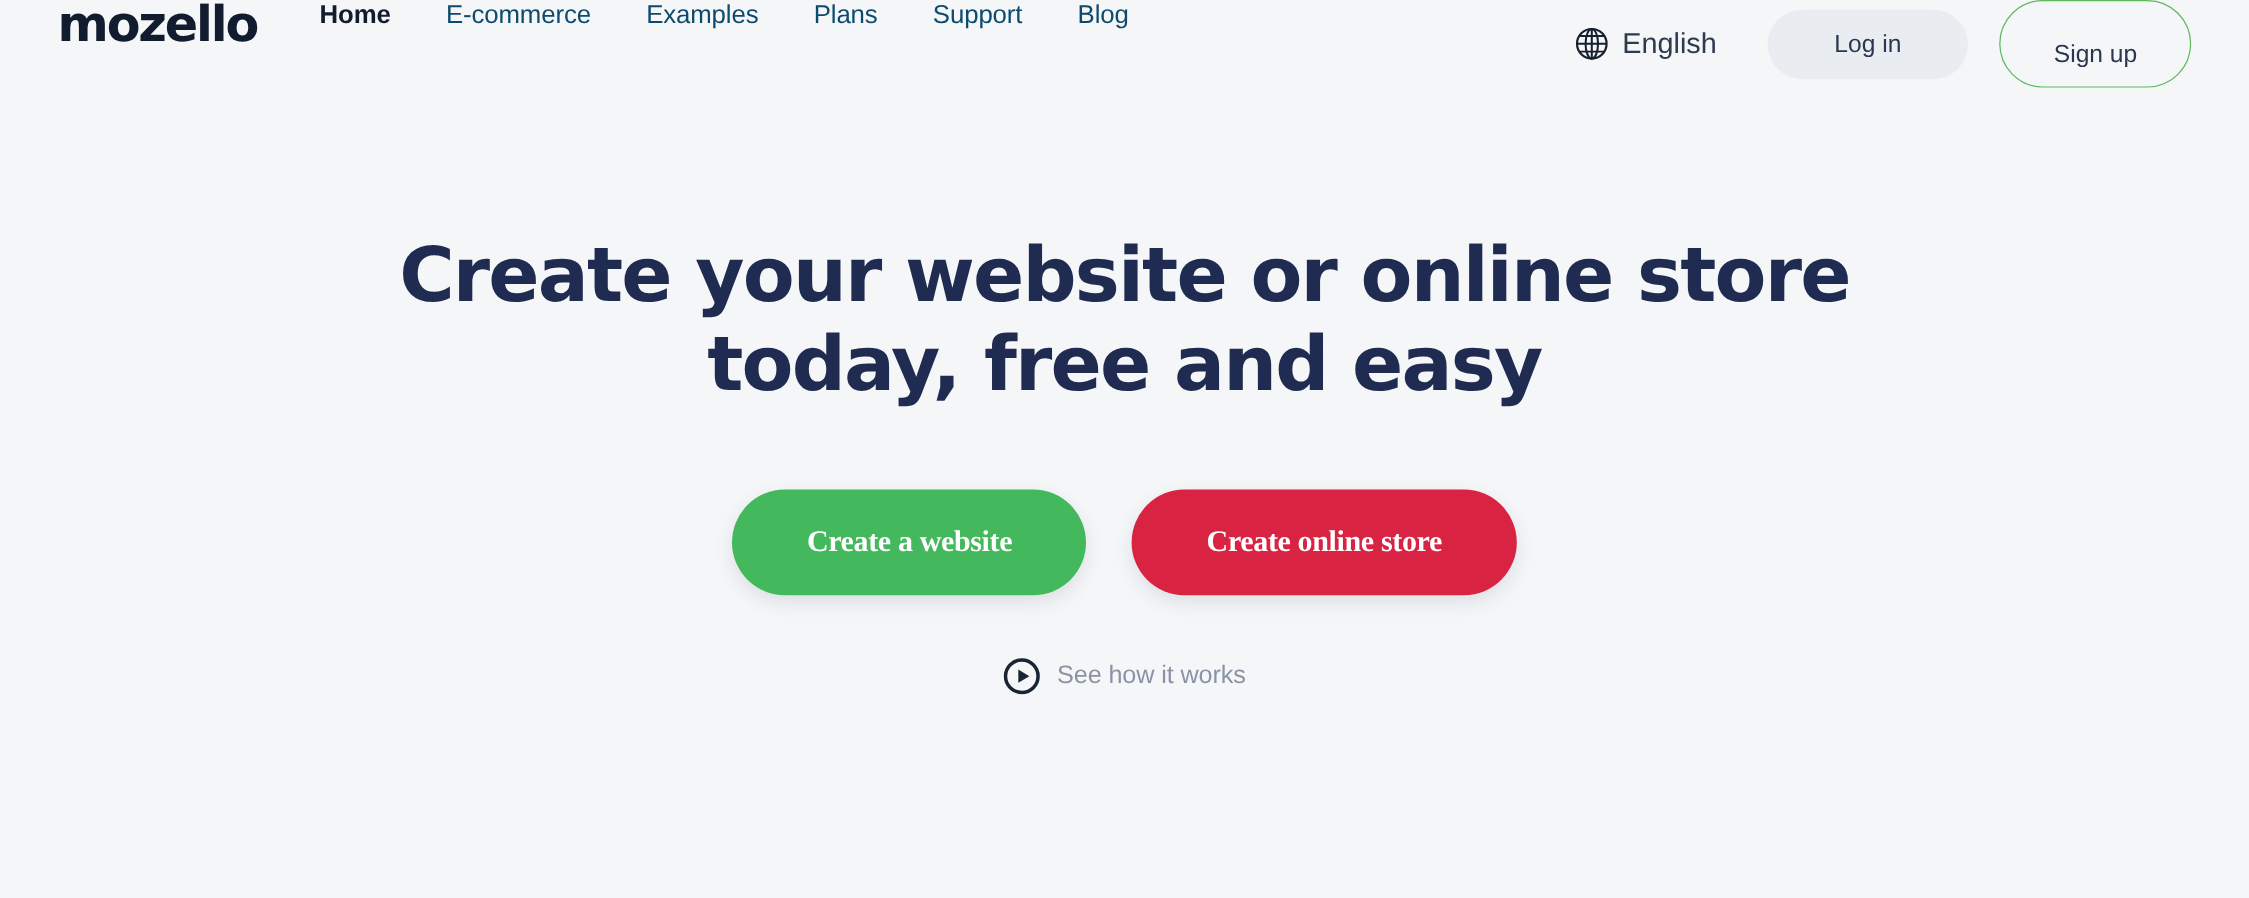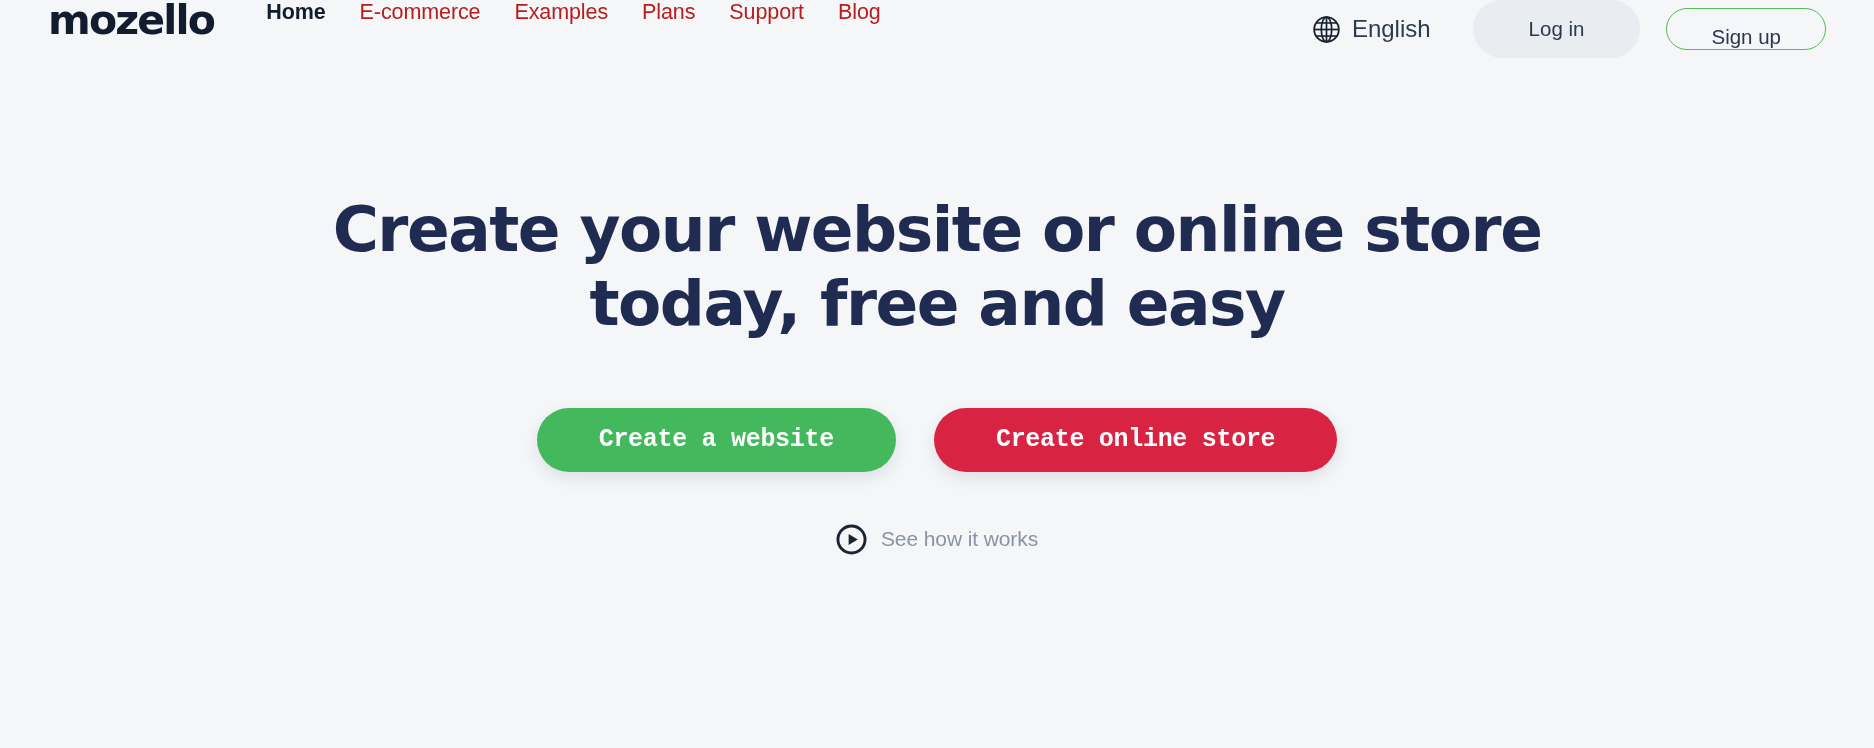--- a/index.html
+++ b/index.html
@@ -16,23 +16,23 @@
   .header {
     position:absolute; top:0; left:0; right:0; height:124px;
     display:flex; align-items:flex-start; padding:0 48px;
   }
   .logo {
     font-size:41px; font-weight:700; color:#111c2e;
     letter-spacing:-1.8px; line-height:1;
     margin-right:52px; cursor:pointer; user-select:none;
     font-family:"DejaVu Sans", sans-serif;
   }
-  .nav { display:flex; align-items:center; gap:34px; }
+  .nav { display:flex; align-items:center; gap:46px; }
   .nav-item {
-    font-size:21.5px; color:#b91c1c; cursor:pointer;
+    font-size:21.5px; color:#0c4a6e; cursor:pointer;
     white-space:nowrap; letter-spacing:-0.1px;
   }
   .nav-item.active { font-weight:700; color:#121c2e; }
 
   .header-right {
     margin-left:auto; display:flex; align-items:center; gap:0;
   }
   .lang {
     display:flex; align-items:center; gap:11px;
     font-size:24px; color:#2e3a4f; cursor:pointer; margin-right:42px;
@@ -42,21 +42,21 @@
   .btn-login {
     font-size:20.5px; color:#2b3750;
     background:#e9edf1; border:none; border-radius:999px;
     padding:0 56px; height:58px; line-height:58px;
     cursor:pointer; white-space:nowrap; margin-right:26px;
     font-family:"Liberation Sans", sans-serif;
   }
   .btn-signup {
     font-size:20.5px; color:#2b3750;
     background:transparent; border:1.6px solid #5cb85c; border-radius:999px;
-    padding:0 44px; height:42px; line-height:55px;
+    padding:17px 44px; height:73px; line-height:55px;
     cursor:pointer; white-space:nowrap;
     font-family:"Liberation Sans", sans-serif;
   }
 
   
   .hero {
     position:absolute; top:124px; left:0; right:0; bottom:0;
     display:flex; flex-direction:column; align-items:center;
   }
   .headline {
@@ -68,24 +68,24 @@
   }
   .subtitle {
     margin-top:36px;
     font-size:26px; color:#3c4a63; letter-spacing:-0.2px;
   }
   .cta-row {
     margin-top:66px; display:flex; align-items:center; gap:38px;
   }
   .cta {
     border:none; border-radius:999px;
-    height:64px; padding:0 62px;
+    height:88px; padding:0 62px;
     font-size:25px; font-weight:700; color:#ffffff;
     cursor:pointer; white-space:nowrap;
-    font-family:Liberation Mono, monospace;
+    font-family:Liberation Serif, serif;
     letter-spacing:-0.3px;
     box-shadow:0 6px 16px rgba(30,40,60,0.10);
   }
   .cta-green { background:#44b85c; }
   .cta-red   { background:#d92343; }
 
   .how {
     margin-top:52px; display:flex; align-items:center; gap:14px;
     cursor:pointer;
   }

